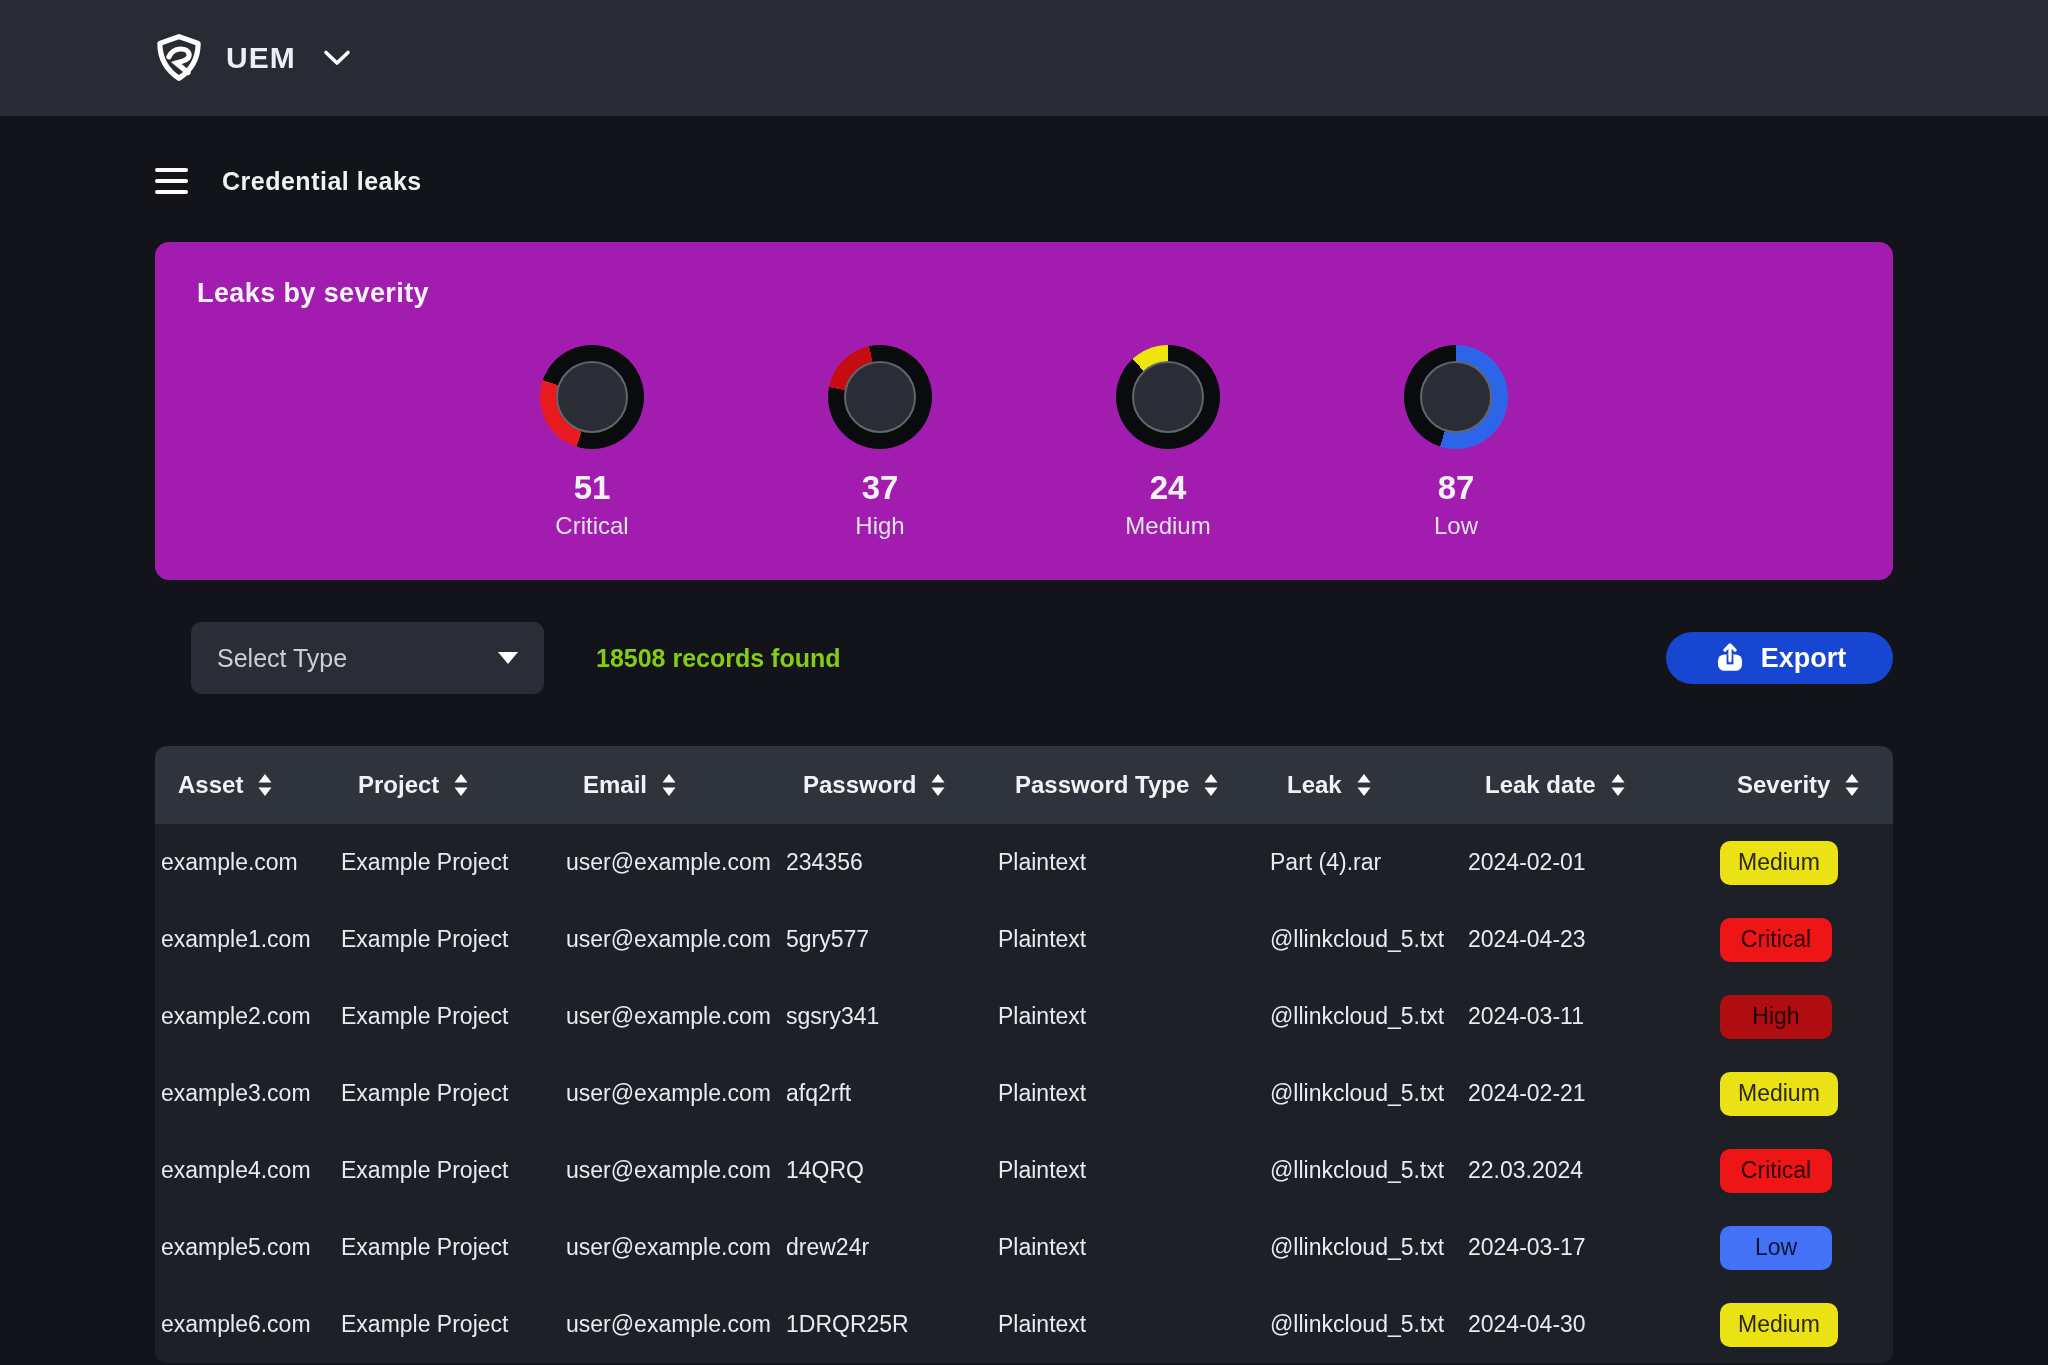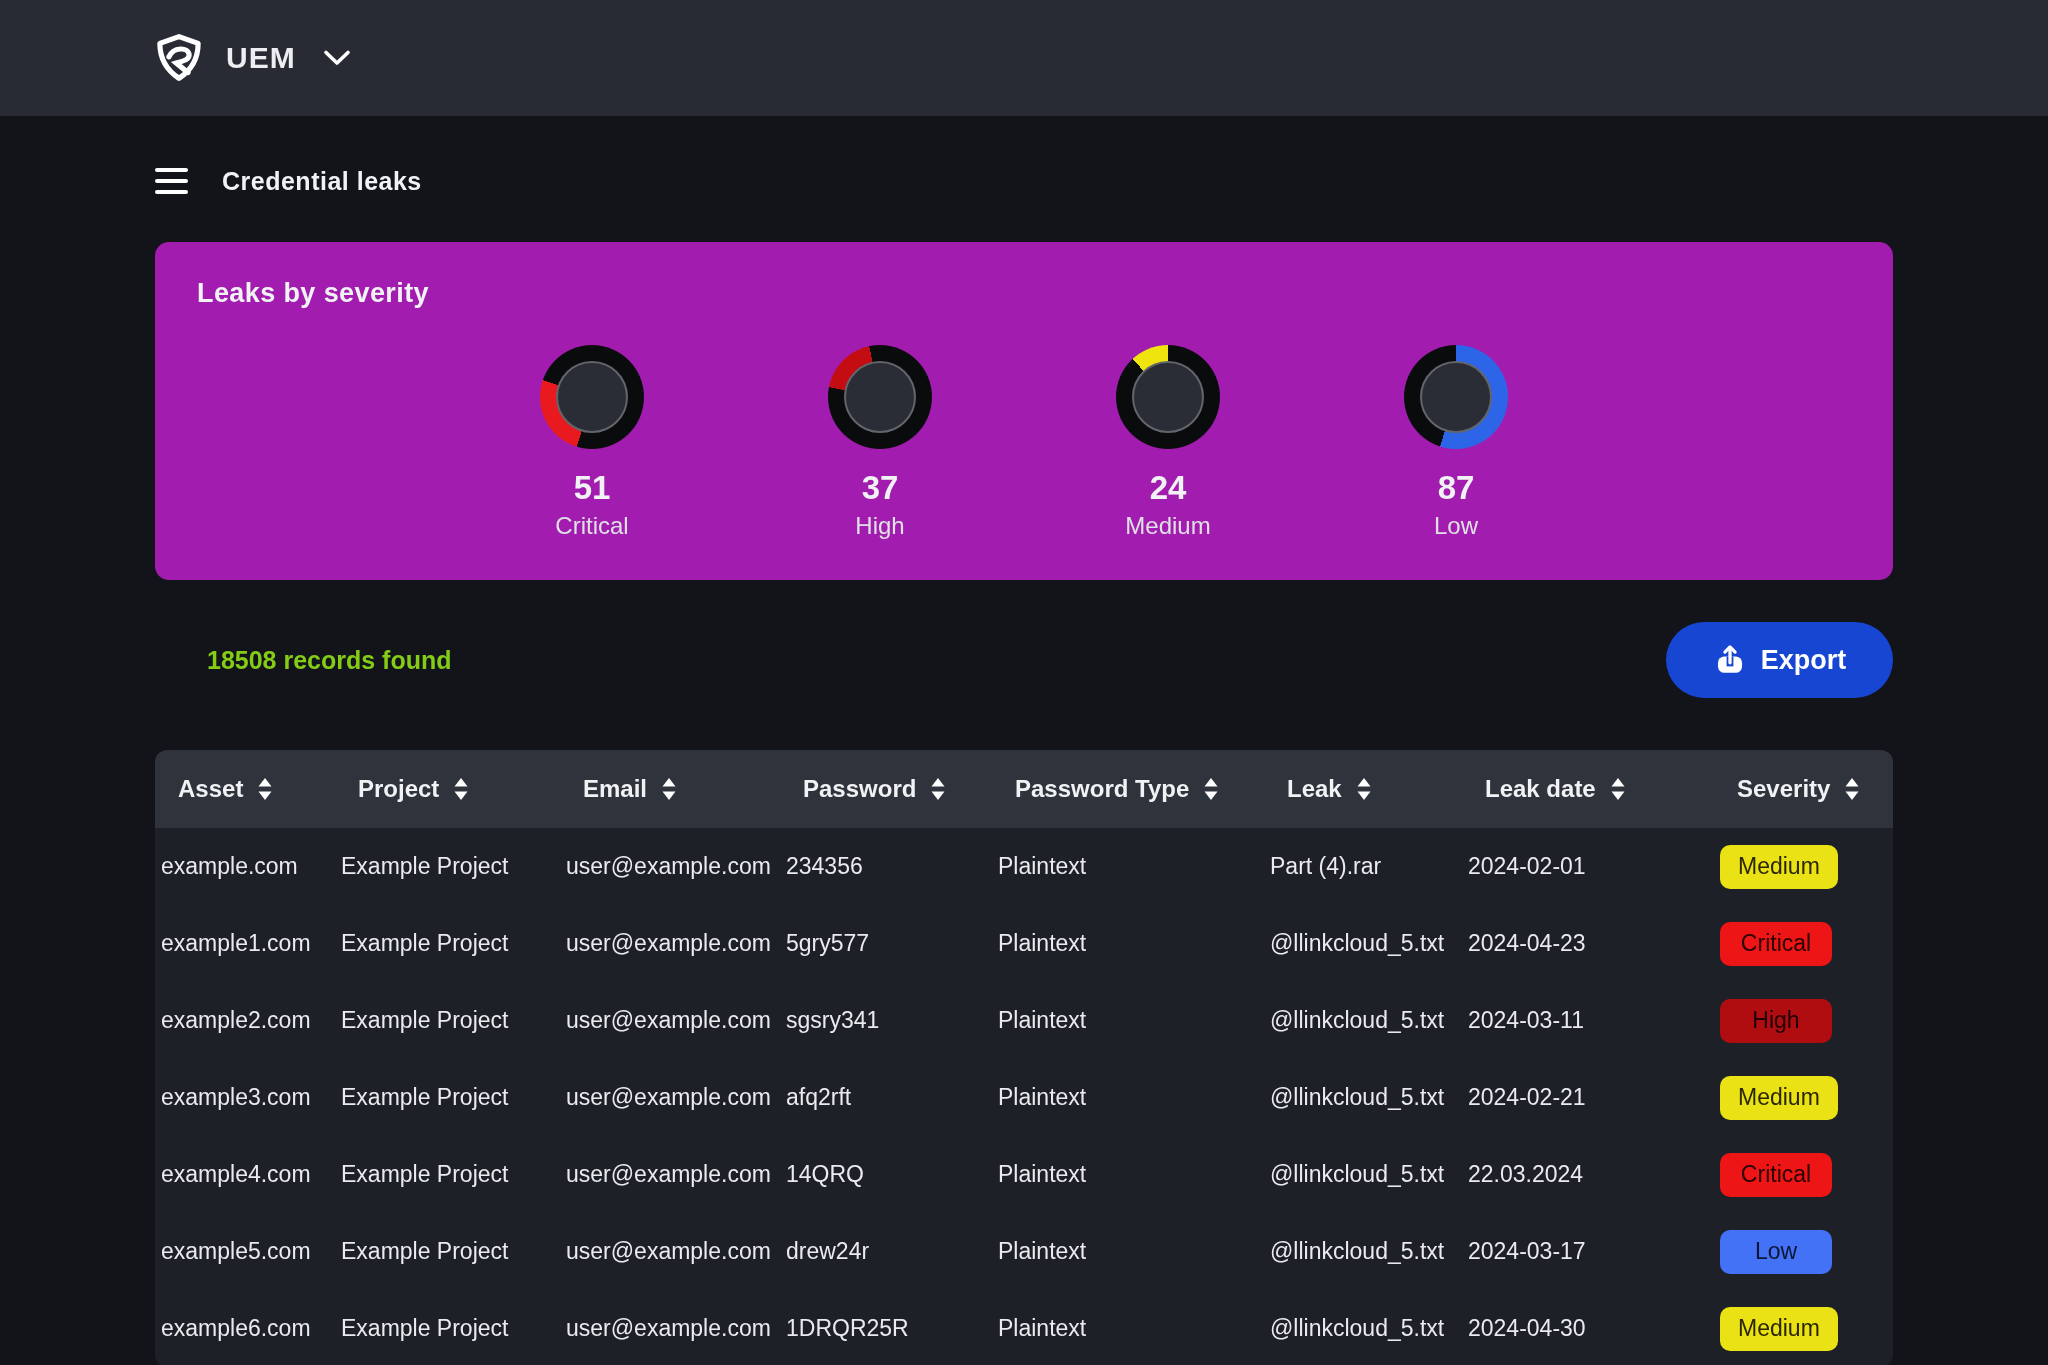--- a/index.html
+++ b/index.html
@@ -95,21 +95,21 @@
   .select-label { font-size: 25px; color: #ccd0d5; }
   .select-caret {
     width: 0; height: 0;
     border-left: 10px solid transparent;
     border-right: 10px solid transparent;
     border-top: 12px solid #ffffff;
   }
   .records-top { margin-left: 52px; font-size: 25px; font-weight: bold; color: #84cc16; }
   .export-btn {
     margin-left: auto;
-    width: 227px; height: 76px;
+    width: 227px; height: 52px;
     border: none;
     border-radius: 38px;
     background: #1746d2;
     color: #ffffff;
     font-size: 27px;
     font-weight: bold;
     font-family: inherit;
     display: flex; align-items: center; justify-content: center;
     gap: 14px;
     cursor: pointer;
@@ -193,20 +193,24 @@
   <div class="donut-col">
     <div class="donut" style="background: conic-gradient(rgb(10, 11, 13) 0deg, rgb(10, 11, 13) 0deg, rgb(45, 101, 233) 0deg, rgb(45, 101, 233) 198deg, rgb(10, 11, 13) 198deg, rgb(10, 11, 13) 360deg);"></div>
     <div class="donut-value">87</div>
     <div class="donut-label">Low</div>
   </div>
 </div>
   </div>
 
   <div class="toolbar">
 
+    <div class="select">
+      <span class="select-label">Select Type</span>
+      <span class="select-caret"></span>
+    </div>
 
     <div class="records-top">18508 records found</div>
 
     <button class="export-btn">
       <svg width="34" height="34" viewBox="0 0 24 24">
         <rect x="3.5" y="9.5" width="17" height="11.5" rx="4.5" fill="#ffffff"></rect>
         <rect x="9.6" y="9.5" width="4.8" height="7" fill="#1746d2"></rect>
         <path d="M12 14 V3.6" stroke="#ffffff" stroke-width="2.3" stroke-linecap="round"></path>
         <path d="M8.4 6.4 L12 2.8 L15.6 6.4" stroke="#ffffff" stroke-width="2.3" fill="none" stroke-linecap="round" stroke-linejoin="round"></path>
       </svg>

